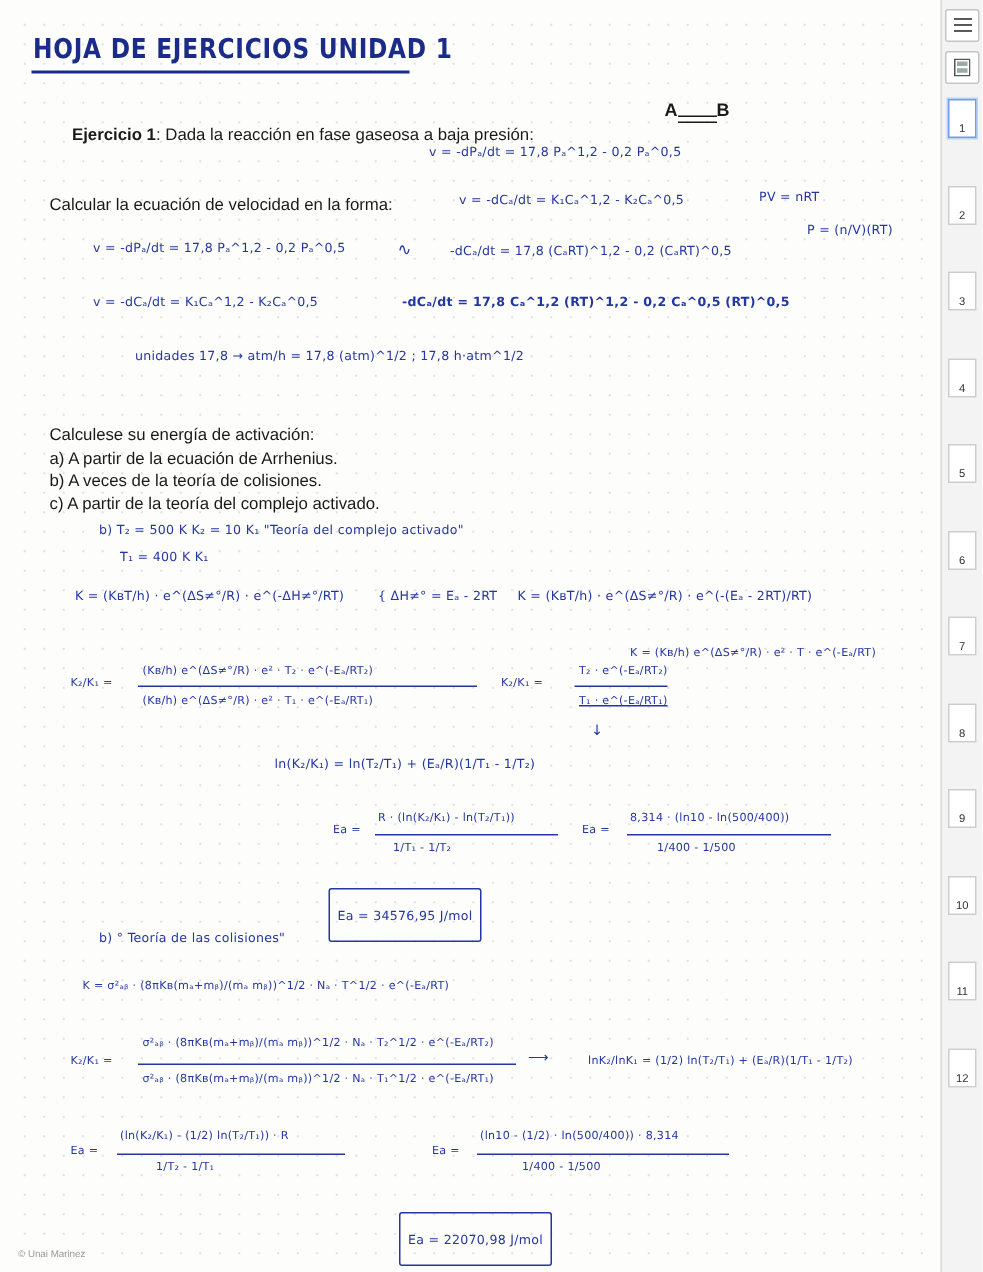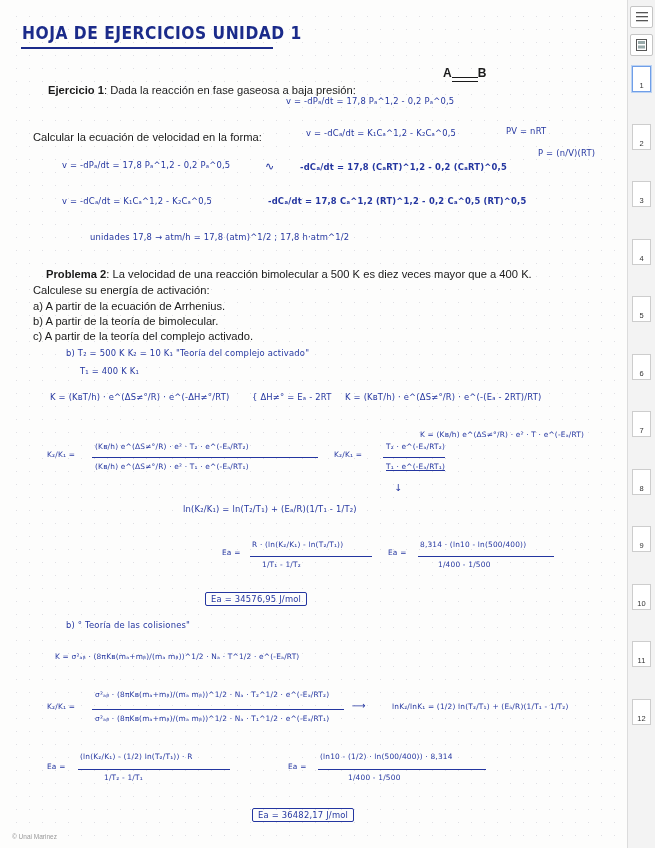--- a/index.html
+++ b/index.html
@@ -81,22 +81,23 @@
     position:absolute;
     font-family:"DejaVu Sans", sans-serif;
     color:#2436a0;
     white-space:nowrap;
     letter-spacing:.2px;
   }
   .hand.sm{font-size:8.4px;}
   .hand.xs{font-size:7.4px;}
   .hand.md{font-size:9.6px;}
   .boxed{
-    border:1.2px solid #2436a0;padding:1px 5px;border-radius:2px;
+    border:1.2px solid #2436a0;padding:12px 5px;border-radius:2px;
     display:inline-block;
+    margin-left:14px;
   }
   .hrule{position:absolute;height:1px;background:#2436a0;}
   .reaction-arrow{display:inline-block;width:26px;position:relative;vertical-align:2px;}
   .reaction-arrow:before,.reaction-arrow:after{
     content:"";position:absolute;left:0;right:0;height:1.1px;background:#1a1a1a;
   }
   .reaction-arrow:before{top:2px;}
   .reaction-arrow:after{top:6px;}
   .footer{
     position:absolute;left:12px;bottom:8px;font-size:6.5px;color:#9a9a9a;
@@ -123,31 +124,28 @@
   <div class="hand sm" style="left:286px;top:96px;">v = -dPₐ/dt = 17,8 Pₐ^1,2 - 0,2 Pₐ^0,5</div>
 
   <div class="typed" style="left:33px;top:131px;">Calcular la ecuación de velocidad en la forma:</div>
   <div class="hand sm" style="left:306px;top:128px;">v = -dCₐ/dt = K₁Cₐ^1,2 - K₂Cₐ^0,5</div>
 
   <div class="hand sm" style="left:506px;top:126px;">PV = nRT</div>
   <div class="hand sm" style="left:506px;top:148px;padding-left:32px;">P = (n/V)(RT)</div>
 
   <div class="hand sm" style="left:62px;top:160px;">v = -dPₐ/dt = 17,8 Pₐ^1,2 - 0,2 Pₐ^0,5</div>
   <div class="squiggle" style="left:265px;top:160px;">∿</div>
-  <div class="hand sm" style="left:300px;top:162px;font-weight:bold;">-dCₐ/dt = 17,8 (CₐRT)^1,2 - 0,2 (CₐRT)^0,5</div>
+  <div class="hand sm" style="left:300px;top:162px;">-dCₐ/dt = 17,8 (CₐRT)^1,2 - 0,2 (CₐRT)^0,5</div>
   <div class="hand sm" style="left:62px;top:196px;">v = -dCₐ/dt = K₁Cₐ^1,2 - K₂Cₐ^0,5</div>
   <div class="hand sm" style="left:268px;top:196px;font-weight:bold;">-dCₐ/dt = 17,8 Cₐ^1,2 (RT)^1,2 - 0,2 Cₐ^0,5 (RT)^0,5</div>
   <div class="hand sm" style="left:90px;top:232px;">unidades 17,8 → atm/h = 17,8 (atm)^1/2 ; 17,8 h·atm^1/2</div>
 
-  <div class="typed" style="left:46px;top:268px;">
-    <b>Problema 2</b><span>: La velocidad de una reacción bimolecular a 500 K es diez veces mayor que a 400 K.</span>
-  </div>
   <div class="typed" style="left:33px;top:284px;">Calculese su energía de activación:</div>
   <div class="typed" style="left:33px;top:300px;text-align:right;">a) A partir de la ecuación de Arrhenius.</div>
-  <div class="typed" style="left:33px;top:315px;">b) A partir de la teoría de bimolecular.</div>
+  <div class="typed" style="left:33px;top:315px;">b) A veces de la teoría de colisiones.</div>
   <div class="typed" style="left:33px;top:330px;">c) A partir de la teoría del complejo activado.</div>
 
   <div class="hand sm" style="left:66px;top:348px;">b)   T₂ = 500 K    K₂ = 10 K₁        "Teoría del complejo activado"</div>
   <div class="hand sm" style="left:80px;top:366px;">T₁ = 400 K    K₁</div>
 
   <div class="hand sm" style="left:50px;top:392px;">K = (KʙT/h) · e^(ΔS≠°/R) · e^(-ΔH≠°/RT)</div>
   <div class="hand sm" style="left:252px;top:392px;">{ ΔH≠° = Eₐ - 2RT</div>
   <div class="hand sm" style="left:345px;top:392px;">K = (KʙT/h) · e^(ΔS≠°/R) · e^(-(Eₐ - 2RT)/RT)</div>
 
   <div class="hand xs" style="left:420px;top:430px;">K = (Kʙ/h) e^(ΔS≠°/R) · e² · T · e^(-Eₐ/RT)</div>
@@ -195,21 +193,21 @@
   <div class="hand xs" style="left:80px;top:752px;">(ln(K₂/K₁) - (1/2) ln(T₂/T₁)) · R</div>
   <div class="hrule" style="left:78px;top:769px;width:152px;"></div>
   <div class="hand xs" style="left:104px;top:773px;">1/T₂ - 1/T₁</div>
 
   <div class="hand xs" style="left:288px;top:762px;">Ea =</div>
   <div class="hand xs" style="left:320px;top:752px;">(ln10 - (1/2) · ln(500/400)) · 8,314</div>
   <div class="hrule" style="left:318px;top:769px;width:168px;"></div>
   <div class="hand xs" style="left:348px;top:773px;">1/400 - 1/500</div>
 
   <div class="hand sm" style="left:252px;top:808px;">
-    <span class="boxed">Ea = 36482,17 J/mol</span>
+    <span class="boxed">Ea = 22070,98 J/mol</span>
   </div>
 
   <div class="footer">© Unai Marinez</div>
 </div>
 
 <div id="rail">
   <div class="rail-btn">
     <svg width="12" height="10" viewBox="0 0 12 10" aria-hidden="true">
       <rect x="0" y="0" width="12" height="1.3" fill="#555"></rect>
       <rect x="0" y="4" width="12" height="1.3" fill="#555"></rect>

